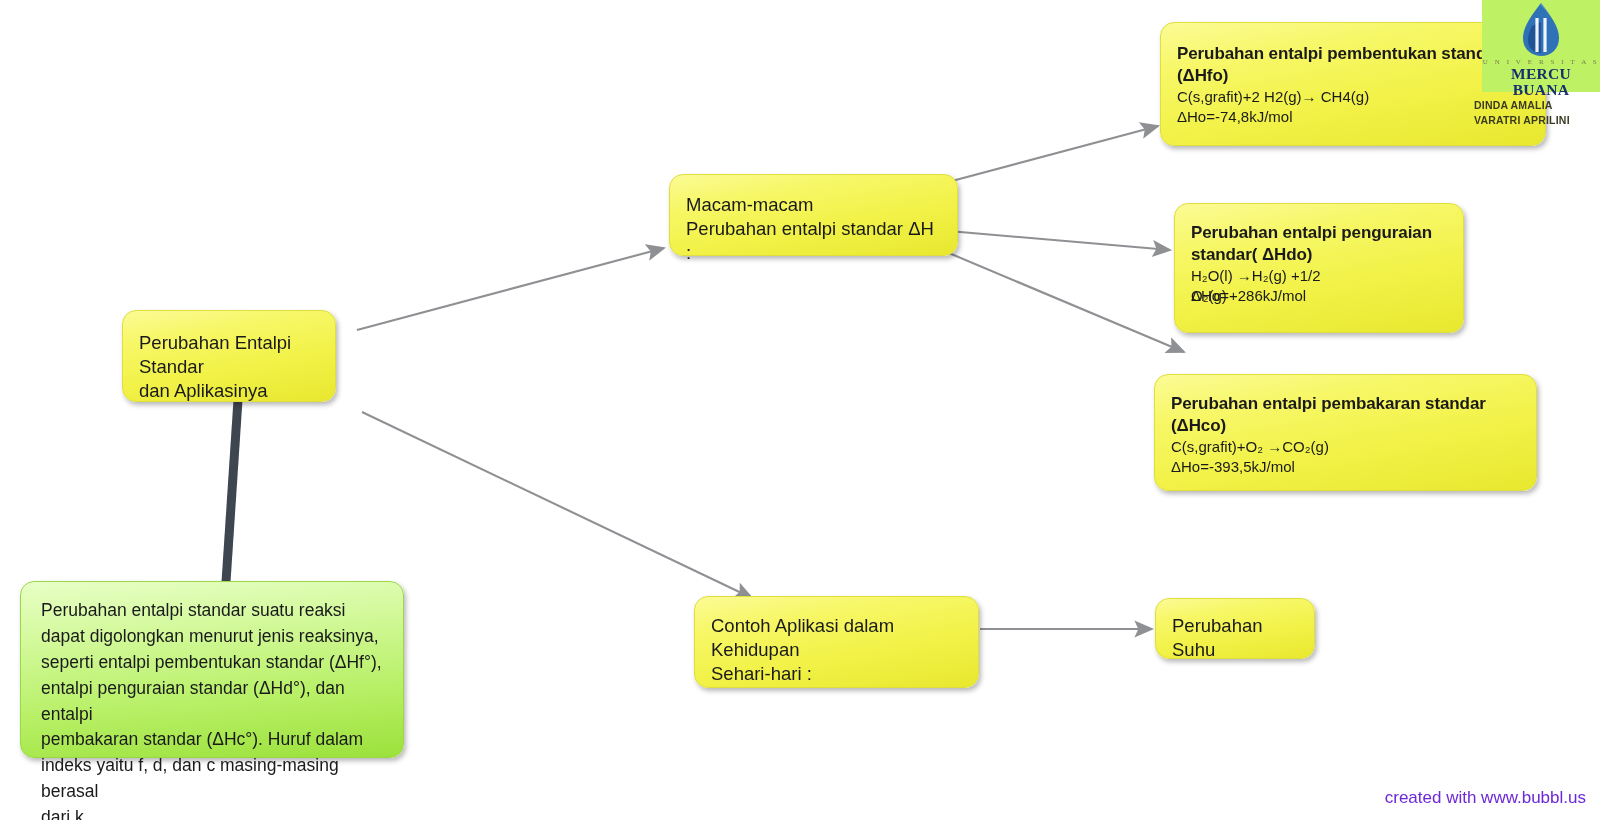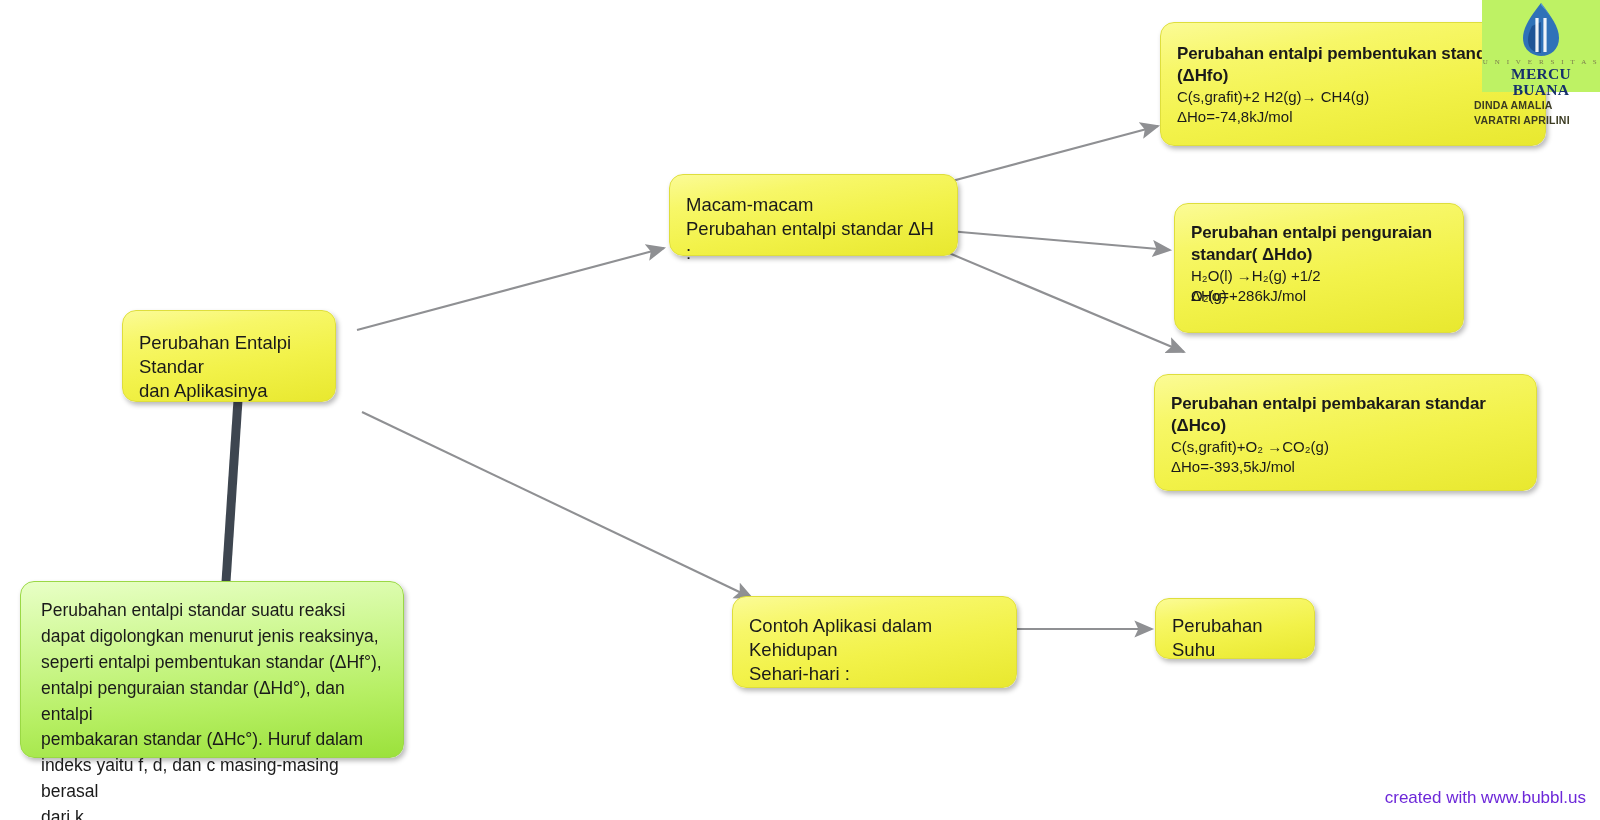--- a/index.html
+++ b/index.html
@@ -181,21 +181,21 @@
     </div>
   </div>
 
   <div class="node yellow" style="left:1154px; top:374px; width:383px; height:117px; padding-top:18px;">
     <div class="ttl">Perubahan entalpi pembakaran standar</div>
     <div class="ttl">(ΔHco)</div>
     <div class="ln">C(s,grafit)+O₂ →CO₂(g)</div>
     <div class="ln">ΔHo=-393,5kJ/mol</div>
   </div>
 
-  <div class="node yellow" style="left:732px; top:596px; width:285px; height:92px; padding-top:17px;">
+  <div class="node yellow" style="left:694px; top:596px; width:285px; height:92px; padding-top:17px;">
     <div class="plain">Contoh Aplikasi dalam</div>
     <div class="plain">Kehidupan</div>
     <div class="plain">Sehari-hari :</div>
   </div>
 
   <div class="node yellow" style="left:1155px; top:598px; width:160px; height:61px; padding-top:15px;">
     <div class="plain">Perubahan</div>
     <div class="plain">Suhu</div>
   </div>
 

